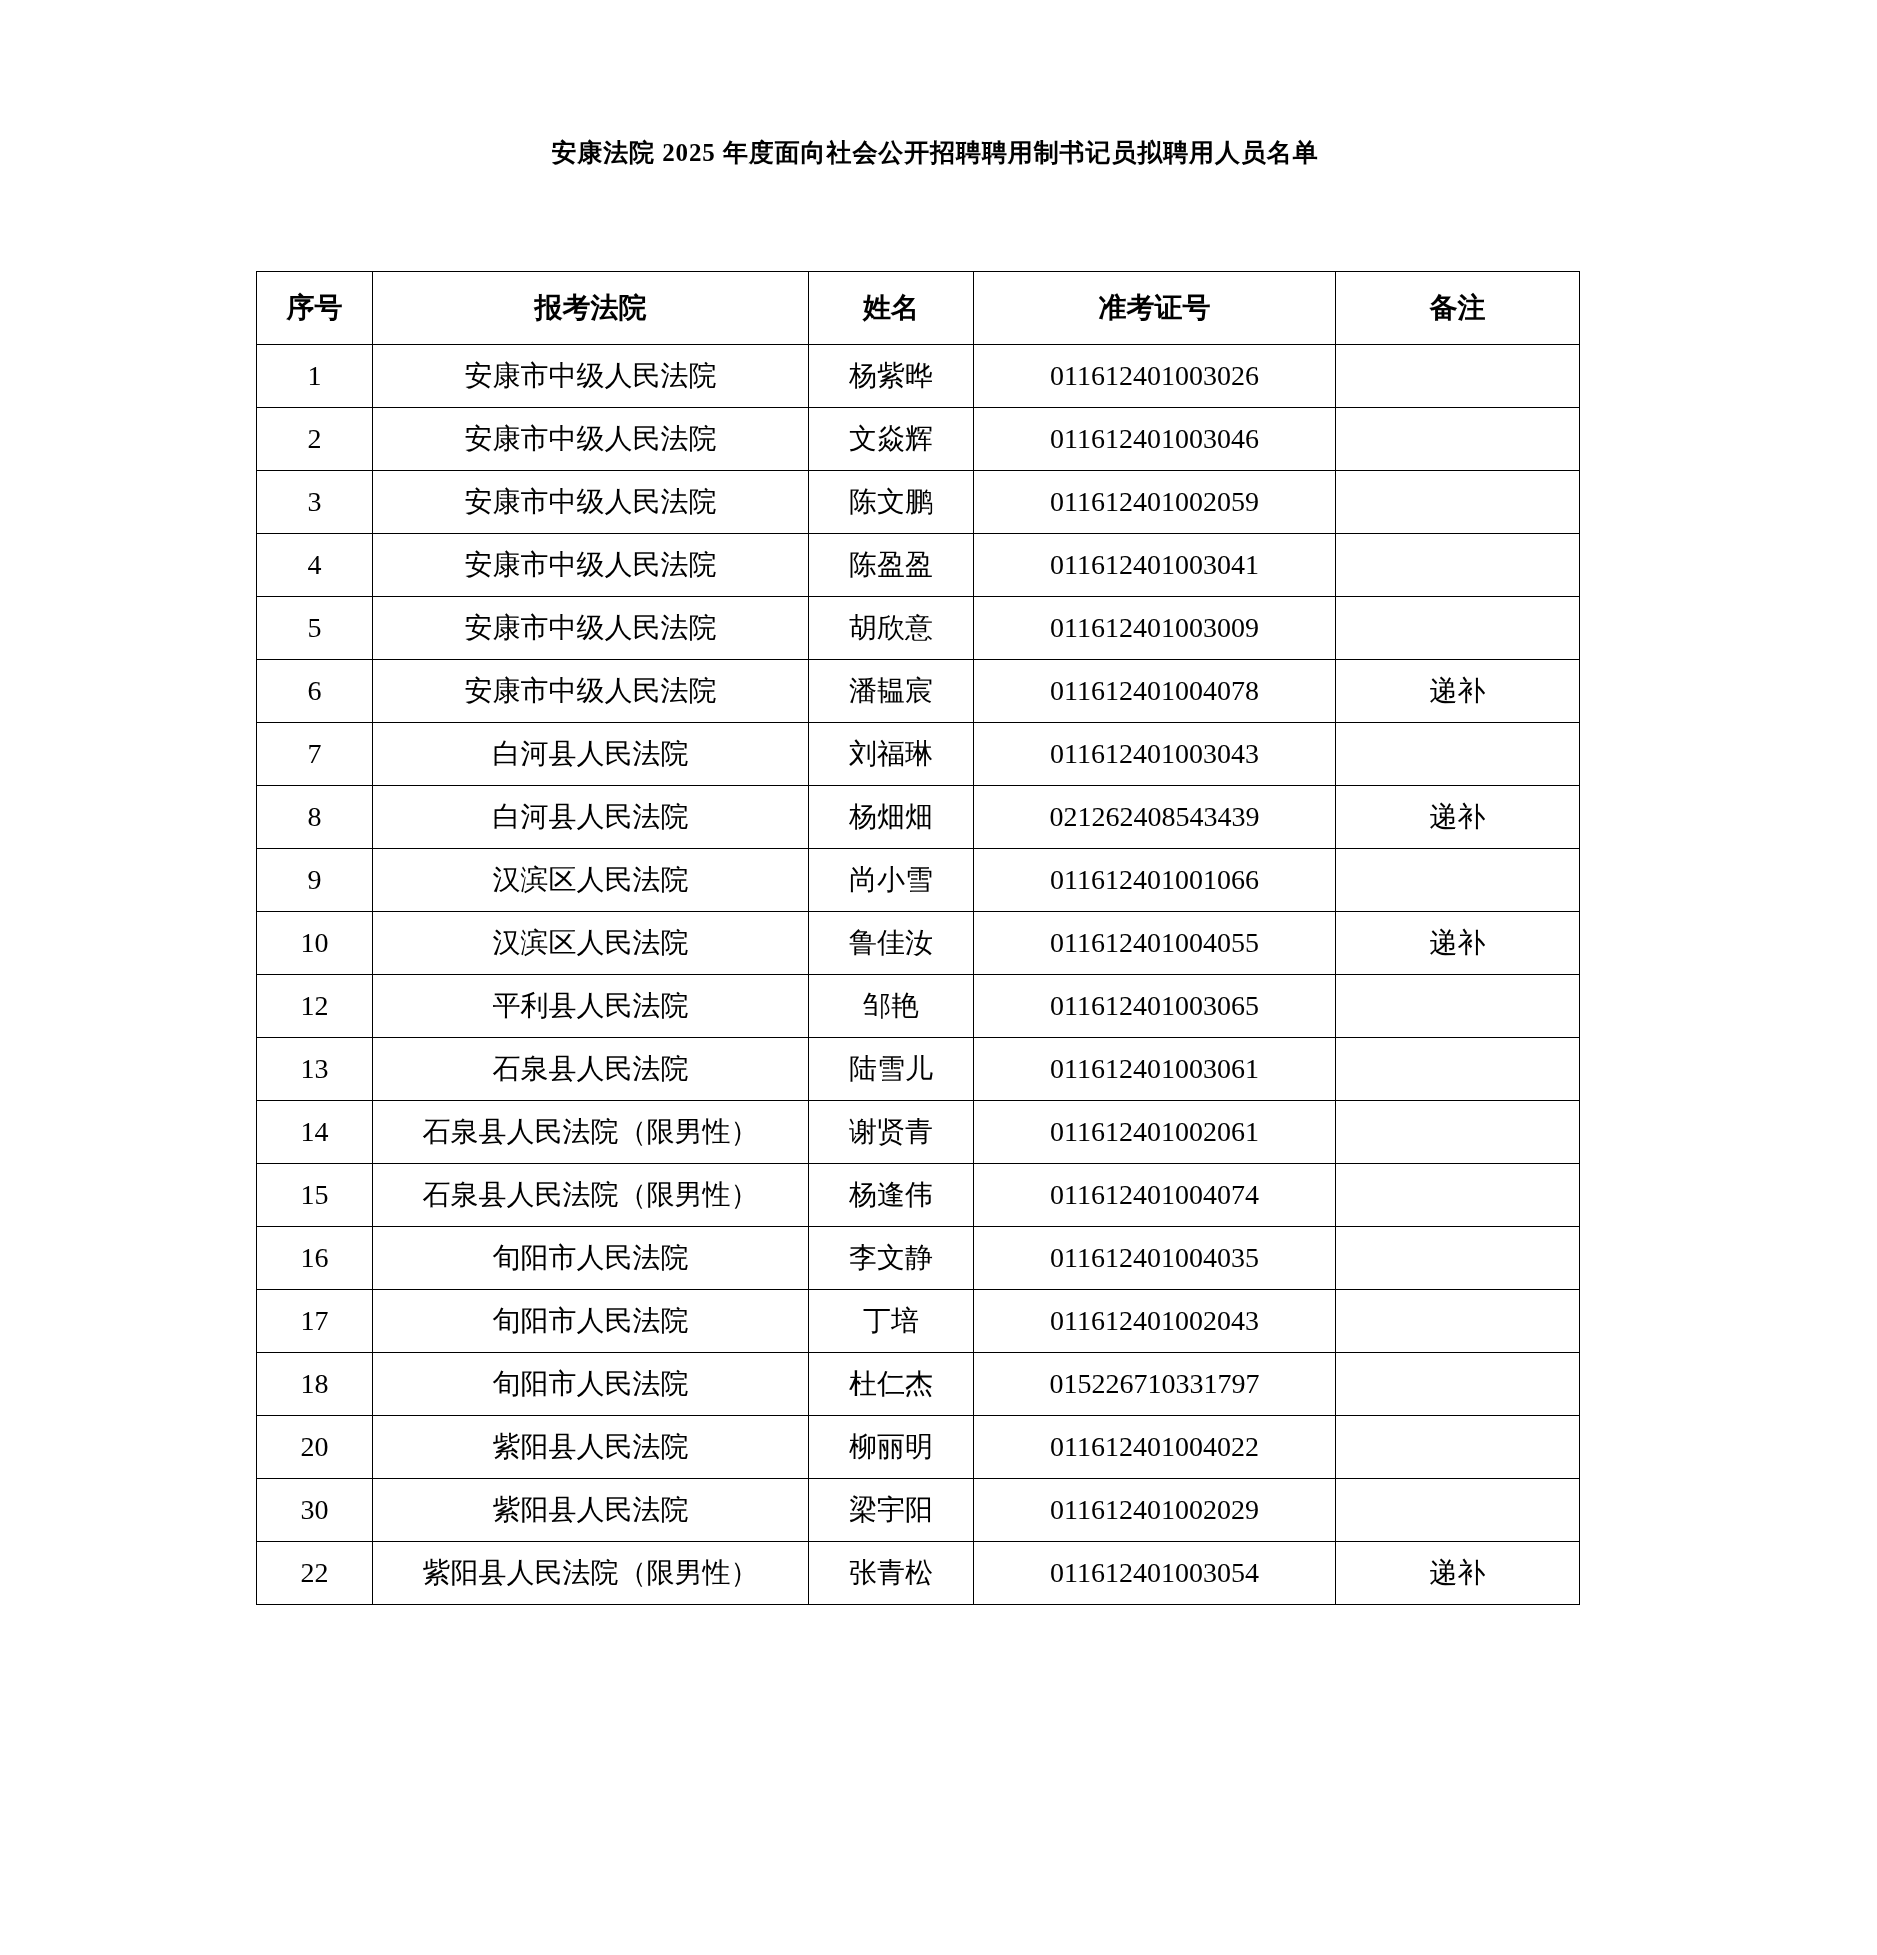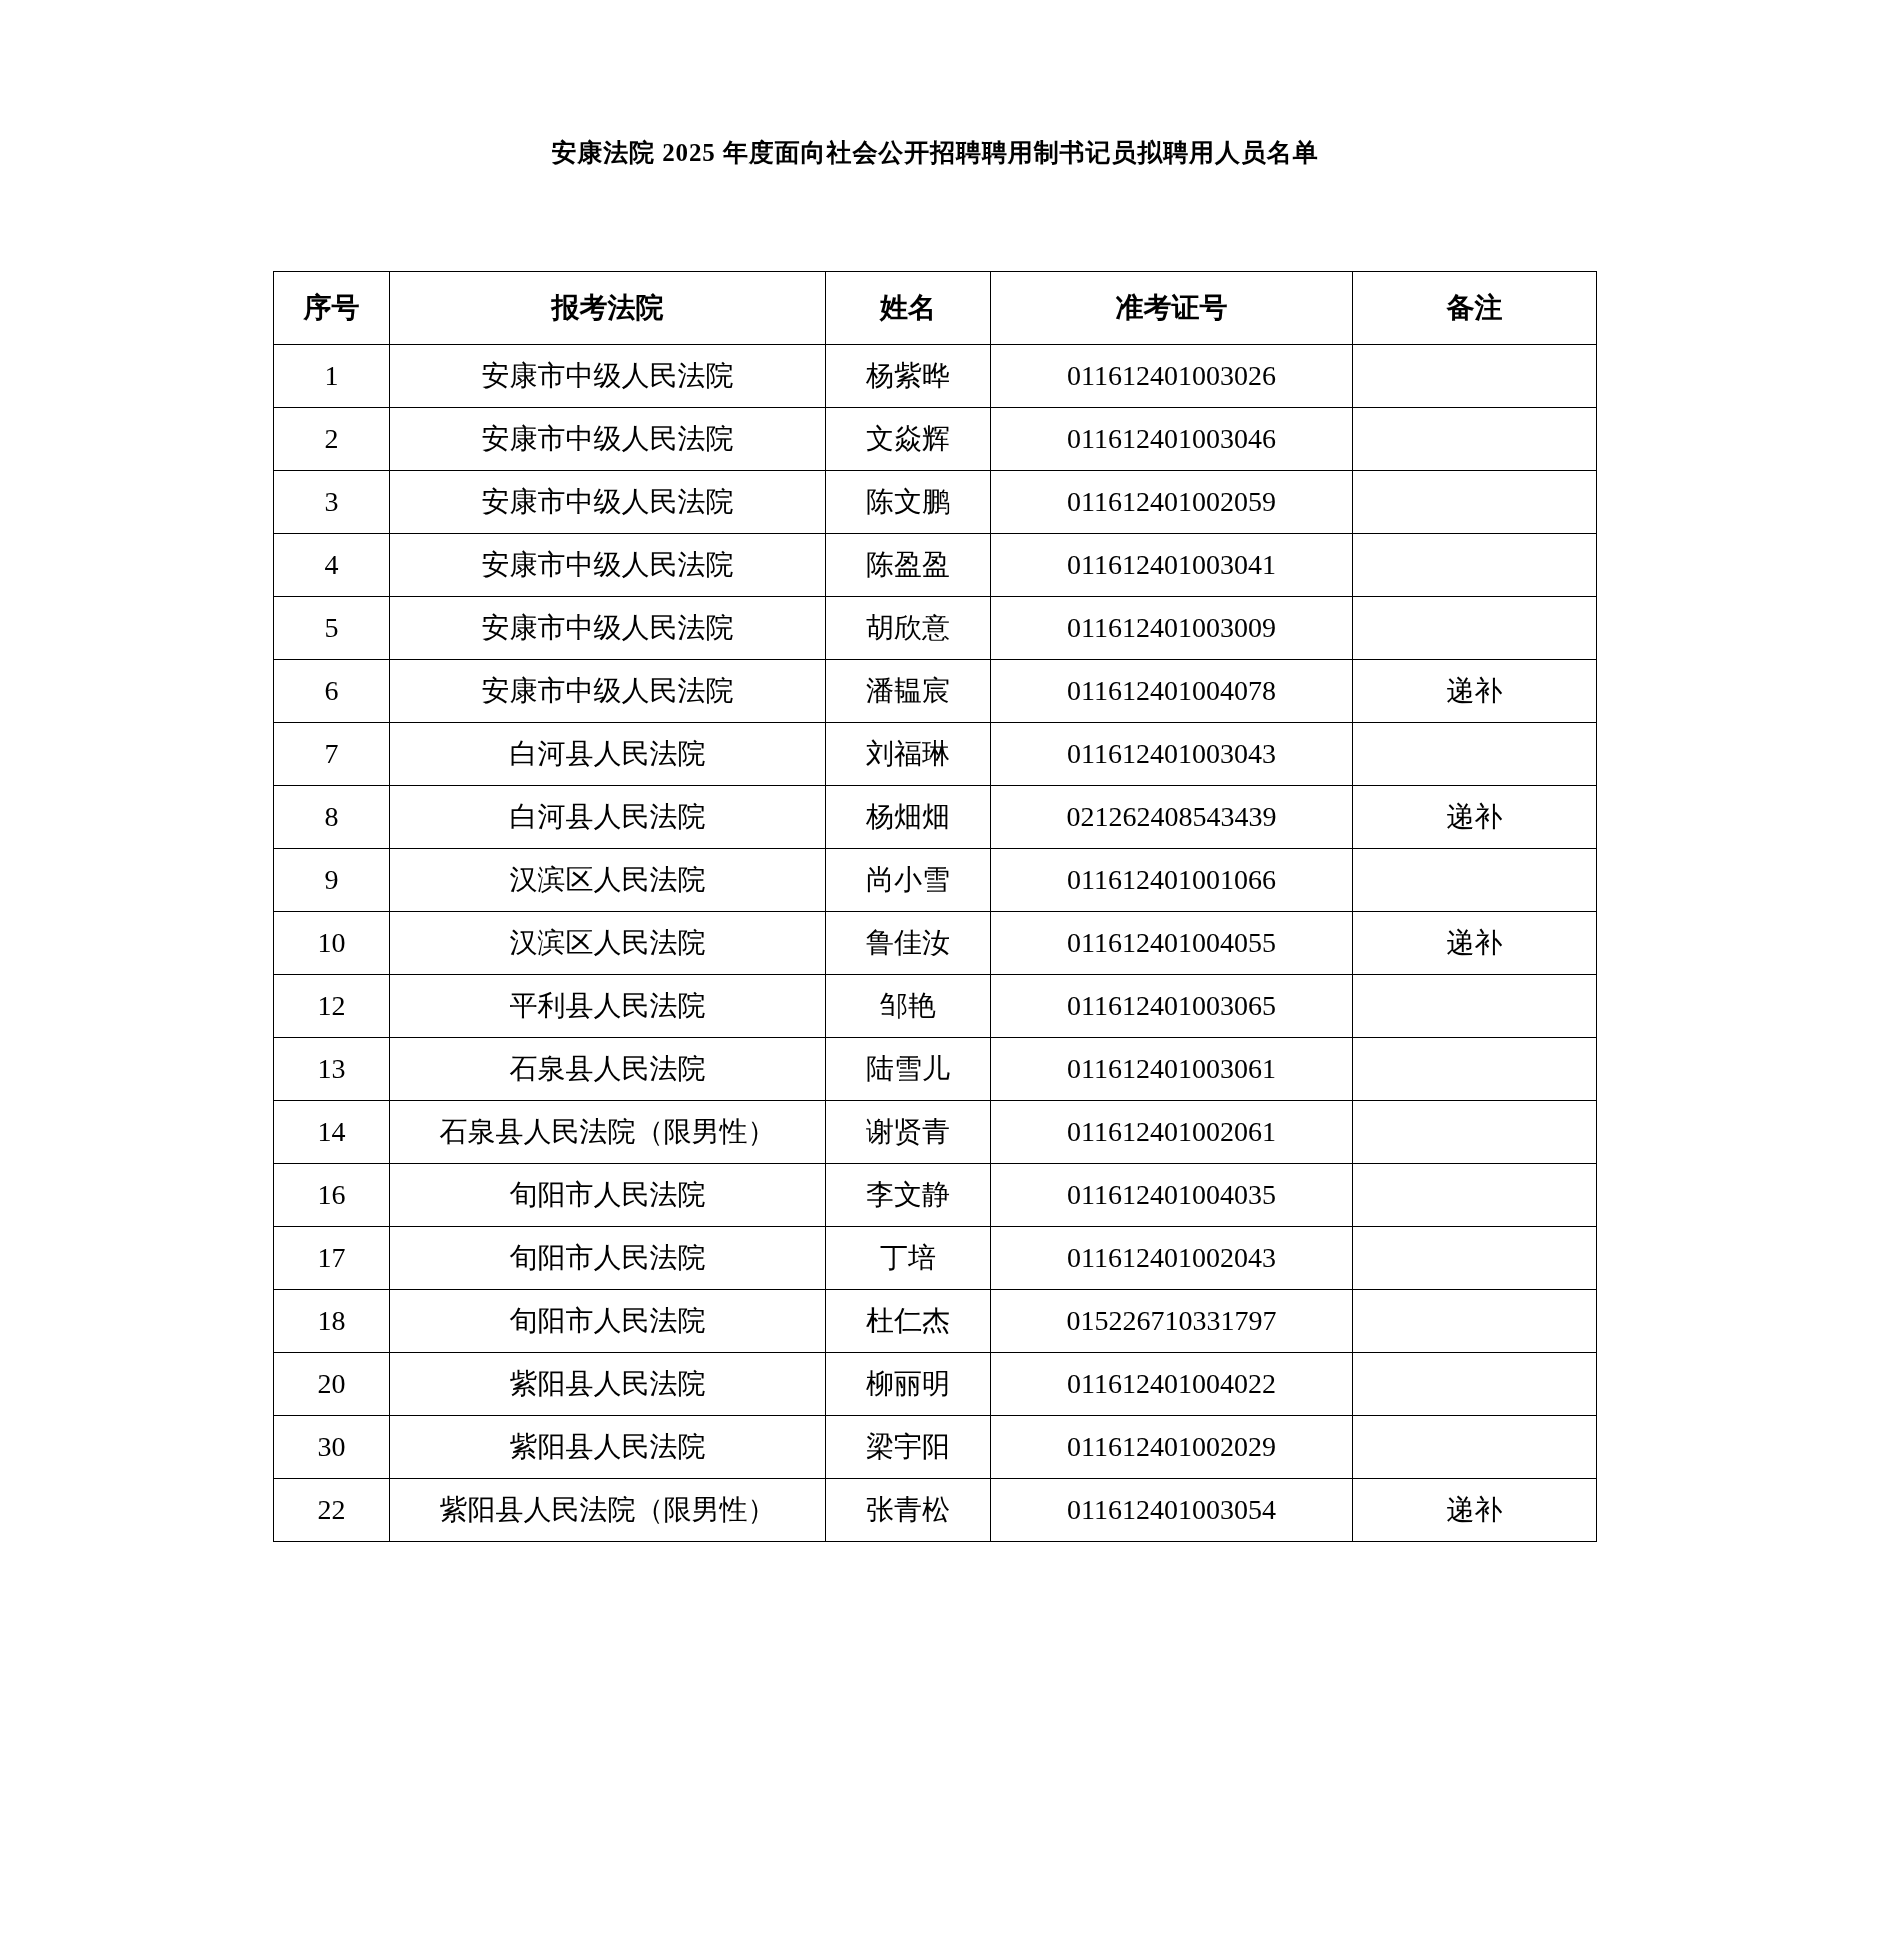--- a/index.html
+++ b/index.html
@@ -20,21 +20,21 @@
     left: 273px;
     width: 1324px;
     text-align: center;
     font-size: 25px;
     font-weight: bold;
     letter-spacing: 0.9px;
     white-space: nowrap;
   }
   table.roster {
     position: absolute;
-    left: 273px;
+    left: 256px;
     top: 271px;
     width: 1324px;
     border-collapse: collapse;
     table-layout: fixed;
   }
   table.roster th,
   table.roster td {
     border: 1.9px solid #000000;
     text-align: center;
     vertical-align: middle;
@@ -166,20 +166,27 @@
         <td></td>
       </tr>
       <tr>
         <td>14</td>
         <td>石泉县人民法院（限男性）</td>
         <td>谢贤青</td>
         <td>011612401002061</td>
         <td></td>
       </tr>
       <tr>
+        <td>15</td>
+        <td>石泉县人民法院（限男性）</td>
+        <td>杨逢伟</td>
+        <td>011612401004074</td>
+        <td></td>
+      </tr>
+      <tr>
         <td>16</td>
         <td>旬阳市人民法院</td>
         <td>李文静</td>
         <td>011612401004035</td>
         <td></td>
       </tr>
       <tr>
         <td>17</td>
         <td>旬阳市人民法院</td>
         <td>丁培</td>

